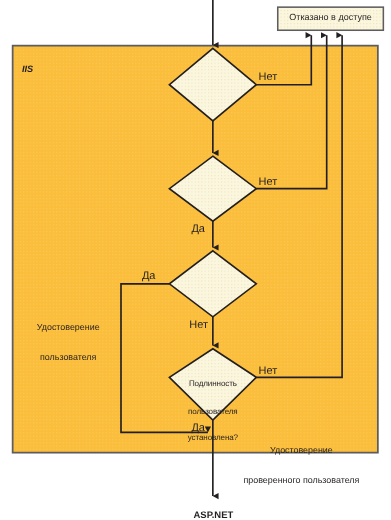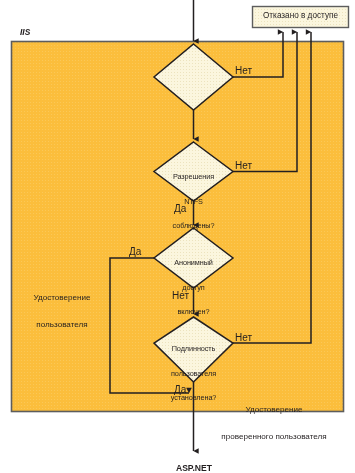--- a/index.html
+++ b/index.html
@@ -107,39 +107,29 @@
     <path d="M154,258 L110,258 L110,393 L189,393" fill="none" stroke="#231f20" stroke-width="1.5" marker-end="url(#arrowRight)"></path>
 
     <line x1="193.5" y1="288" x2="193.5" y2="314" stroke="#231f20" stroke-width="1.5" marker-end="url(#arrowDown)"></line>
 
     <polygon points="193.5,317 233,343 193.5,382 154,343" fill="url(#dotShape)" stroke="#231f20" stroke-width="1.5"></polygon>
     <path d="M233,343 L311,343 L311,32" fill="none" stroke="#231f20" stroke-width="1.5" marker-end="url(#arrowUp)"></path>
 
     <line x1="193.5" y1="382" x2="193.5" y2="451" stroke="#231f20" stroke-width="1.5" marker-end="url(#arrowDown)"></line>
   </svg>
 
-  <div class="lbl iis-label" style="left:20px; top:28px;font-style:italic;">IIS</div>
+  <div class="lbl iis-label" style="left:20px; top:58px;font-style:italic;">IIS</div>
 
   <div class="lbl deny-label" style="left:252px; top:11px; width:97px;">Отказано в доступе</div>
 
   <div class="lbl edge-label" style="left:235px; top:65px;">Нет</div>
 
-  <div class="lbl diamond-text" style="left:158px; top:157px; width:71px;">
-    <div>Разрешения</div>
-    <div>NTFS</div>
-    <div>соблюдены?</div>
-  </div>
   <div class="lbl edge-label" style="left:235px; top:160px;">Нет</div>
   <div class="lbl edge-label" style="left:174px; top:203px;">Да</div>
 
-  <div class="lbl diamond-text" style="left:158px; top:243px; width:71px;">
-    <div>Анонимный</div>
-    <div>доступ</div>
-    <div>включен?</div>
-  </div>
   <div class="lbl edge-label" style="left:129px; top:246px;">Да</div>
   <div class="lbl edge-label" style="left:172px; top:290px;">Нет</div>
 
   <div class="lbl diamond-text" style="left:155px; top:329px; width:77px;">
     <div>Подлинность</div>
     <div>пользователя</div>
     <div>установлена?</div>
   </div>
   <div class="lbl edge-label" style="left:235px; top:332px;">Нет</div>
   <div class="lbl edge-label" style="left:174px; top:384px;">Да</div>

